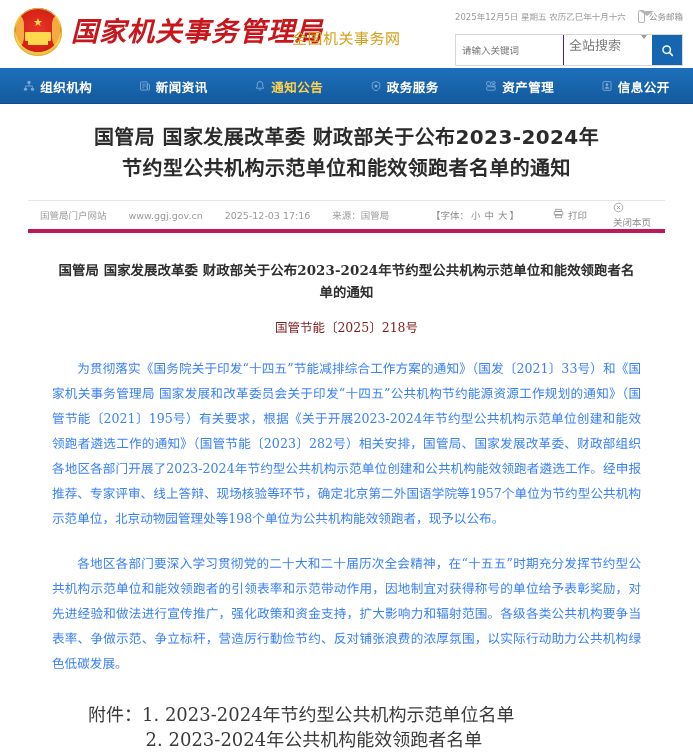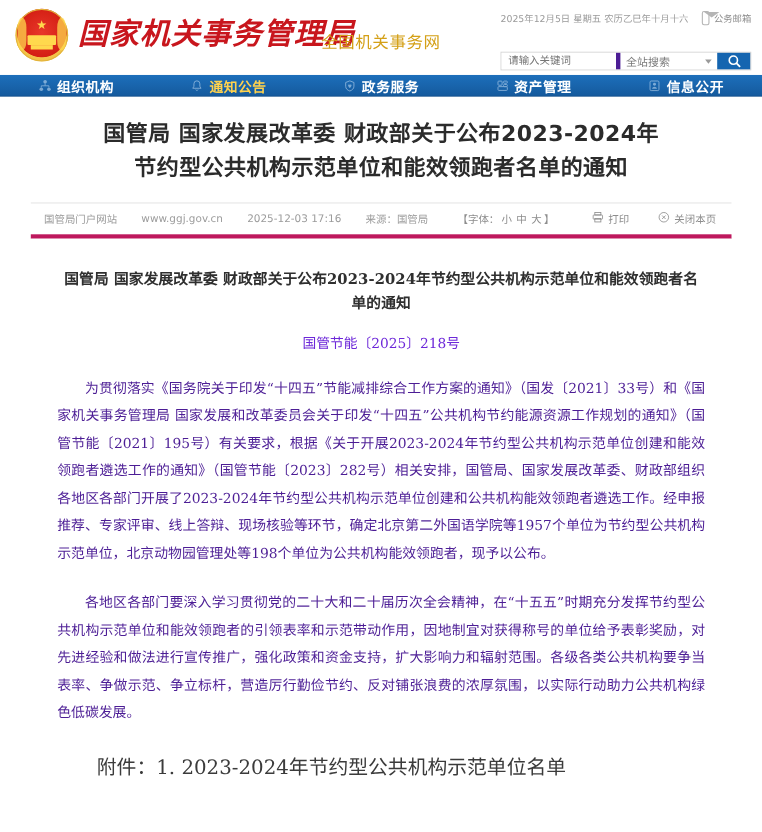--- a/index.html
+++ b/index.html
@@ -141,44 +141,44 @@
     width: 12px; height: 6px;
     border-left: 7px solid transparent;
     border-right: 7px solid transparent;
     border-top: 5px solid #b5b5b5;
     box-sizing: border-box;
   }
   .mail-label { color: #8f8f8f; }
 
   .search-row {
     display: flex;
-    margin-top: 24px;
-    height: 17px;
+    margin-top: 11px;
+    height: 32px;
     border: 1px solid #d8d8d8;
     box-sizing: border-box;
   }
   .search-input {
     flex: 1;
     border: none;
     outline: none;
     font-size: 9.5px;
     color: #999;
     padding: 0 6px;
     font-family: "DejaVu Sans", sans-serif;
     background: #fff;
     min-width: 0;
   }
   .search-scope {
     width: 78px;
-    border-left: 4px solid #4c1d95;
-    display: flex;
-    align-items: center;
+    border-left: 1px solid #4c1d95;
+    display: flex;
+    align-items: flex-start;
     justify-content: space-between;
     padding: 0 5px;
-    font-size: 10px;
+    font-size: 13px;
     color: #7a7a7a;
     background: #fff;
   }
   .caret-down {
     width: 0; height: 0;
     border-left: 3px solid transparent;
     border-right: 3px solid transparent;
     border-top: 4px solid #9a9a9a;
   }
   .search-btn {
@@ -186,21 +186,21 @@
     background: #1565b0;
     display: flex;
     align-items: center;
     justify-content: center;
     cursor: pointer;
   }
   .search-btn svg { display: block; }
 
   
   .nav-bar {
-    height: 20px;
+    height: 36px;
     background: linear-gradient(#1d6fbb, #14599c);
     display: flex;
     align-items: center;
     box-shadow: inset 0 -1px 0 rgba(0,0,0,.12);
   }
   .nav-item {
     flex: 1;
     display: flex;
     align-items: center;
     justify-content: center;
@@ -252,21 +252,21 @@
   .meta-right {
     margin-left: auto;
     display: flex;
     align-items: center;
     padding-right: 14px;
     color: #8d8d8d;
   }
   .font-size-group { margin-right: 34px; }
   .font-size-group b { font-weight: normal; margin: 0 2px; cursor: pointer; }
   .meta-act { display: flex; align-items: flex-start; margin-right: 26px; cursor: pointer; }
-  .meta-act:last-child { margin-right: 0; }
+  .meta-act:last-child { margin-right: 0; flex-direction: column; }
   .meta-act .ico { margin-right: 4px; display: inline-block; }
 
   
   .doc {
     margin: 0 28px;
     padding: 26px 24px 20px 24px;
     background: #fff;
   }
   .doc-title {
     text-align: center;
@@ -274,28 +274,28 @@
     font-weight: bold;
     font-size: 13.4px;
     line-height: 22px;
     color: #2f2f2f;
     letter-spacing: .1px;
   }
   .doc-number {
     text-align: center;
     margin-top: 14px;
     font-size: 12.5px;
-    color: #6d28d9;
+    color: #7f1d1d;
     font-family: "DejaVu Serif", "Liberation Serif", serif;
   }
   .doc p.body-para {
     margin: 20px 0 0 0;
     font-size: 12.6px;
     line-height: 25px;
-    color: #4c1d95;
+    color: #3b82f6;
     text-indent: 2em;
     text-align: justify;
     font-family: "DejaVu Serif", "Liberation Serif", serif;
   }
   .attachments {
     margin-top: 26px;
     font-size: 18px;
     line-height: 25px;
     color: #3b3b3b;
     font-family: "DejaVu Serif", "Liberation Serif", serif;
@@ -351,20 +351,30 @@
       <svg viewBox="0 0 16 16" width="12" height="12">
           <circle cx="8" cy="3.2" r="2.2" fill="#cfe4f7"></circle>
           <circle cx="3.4" cy="12.2" r="2.2" fill="#cfe4f7"></circle>
           <circle cx="12.6" cy="12.2" r="2.2" fill="#cfe4f7"></circle>
           <path d="M8 5.4v2.6M3.4 10V8H12.6v2" stroke="#cfe4f7" stroke-width="1.1" fill="none"></path>
         </svg>
     </span>
     <span>组织机构</span>
   </div>
 
+  <div class="nav-item">
+    <span class="nav-ico">
+      <svg viewBox="0 0 16 16" width="12" height="12">
+          <rect x="2" y="2.5" width="9" height="11" rx="1" fill="none" stroke="#cfe4f7" stroke-width="1.2"></rect>
+          <rect x="11" y="5.5" width="3" height="8" rx="1" fill="none" stroke="#cfe4f7" stroke-width="1.2"></rect>
+          <path d="M4 5.5h5M4 8h5M4 10.5h3" stroke="#cfe4f7" stroke-width="1"></path>
+        </svg>
+    </span>
+    <span>新闻资讯</span>
+  </div>
 
   <div class="nav-item active">
     <span class="nav-ico">
       <svg viewBox="0 0 16 16" width="12" height="12">
           <path d="M8 2a3.6 3.6 0 0 0-3.6 3.6v3L3 11h10l-1.4-2.4v-3A3.6 3.6 0 0 0 8 2z" fill="none" stroke="#cfe4f7" stroke-width="1.2"></path>
           <path d="M6.6 12.6a1.5 1.5 0 0 0 2.8 0" fill="none" stroke="#cfe4f7" stroke-width="1.2"></path>
         </svg>
     </span>
     <span>通知公告</span>
   </div>
@@ -444,15 +454,16 @@
 
 <div class="doc">
   <div class="doc-title">国管局 国家发展改革委  财政部关于公布2023-2024年节约型公共机构示范单位和能效领跑者名单的通知</div>
   <div class="doc-number">国管节能〔2025〕218号</div>
 
   <p class="body-para">为贯彻落实《国务院关于印发“十四五”节能减排综合工作方案的通知》（国发〔2021〕33号）和《国家机关事务管理局 国家发展和改革委员会关于印发“十四五”公共机构节约能源资源工作规划的通知》（国管节能〔2021〕195号）有关要求，根据《关于开展2023-2024年节约型公共机构示范单位创建和能效领跑者遴选工作的通知》（国管节能〔2023〕282号）相关安排，国管局、国家发展改革委、财政部组织各地区各部门开展了2023-2024年节约型公共机构示范单位创建和公共机构能效领跑者遴选工作。经申报推荐、专家评审、线上答辩、现场核验等环节，确定北京第二外国语学院等1957个单位为节约型公共机构示范单位，北京动物园管理处等198个单位为公共机构能效领跑者，现予以公布。</p>
   <p class="body-para">各地区各部门要深入学习贯彻党的二十大和二十届历次全会精神，在“十五五”时期充分发挥节约型公共机构示范单位和能效领跑者的引领表率和示范带动作用，因地制宜对获得称号的单位给予表彰奖励，对先进经验和做法进行宣传推广，强化政策和资金支持，扩大影响力和辐射范围。各级各类公共机构要争当表率、争做示范、争立标杆，营造厉行勤俭节约、反对铺张浪费的浓厚氛围，以实际行动助力公共机构绿色低碳发展。</p>
 
   <div class="attachments">
     <div><span>附件：</span><span>1. 2023-2024年节约型公共机构示范单位名单</span></div>
+    <div class="attach-line-2"><span>2. 2023-2024年公共机构能效领跑者名单</span></div>
   </div>
 
 </div>
 
 </body></html>

